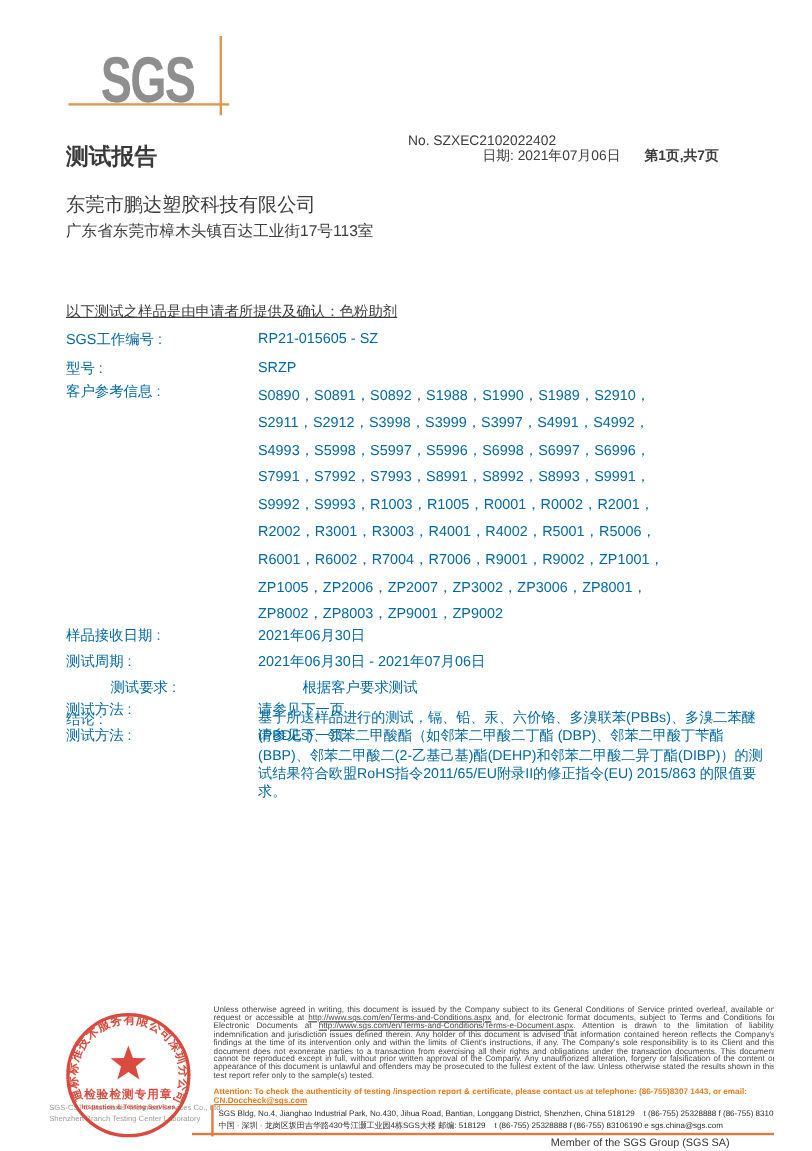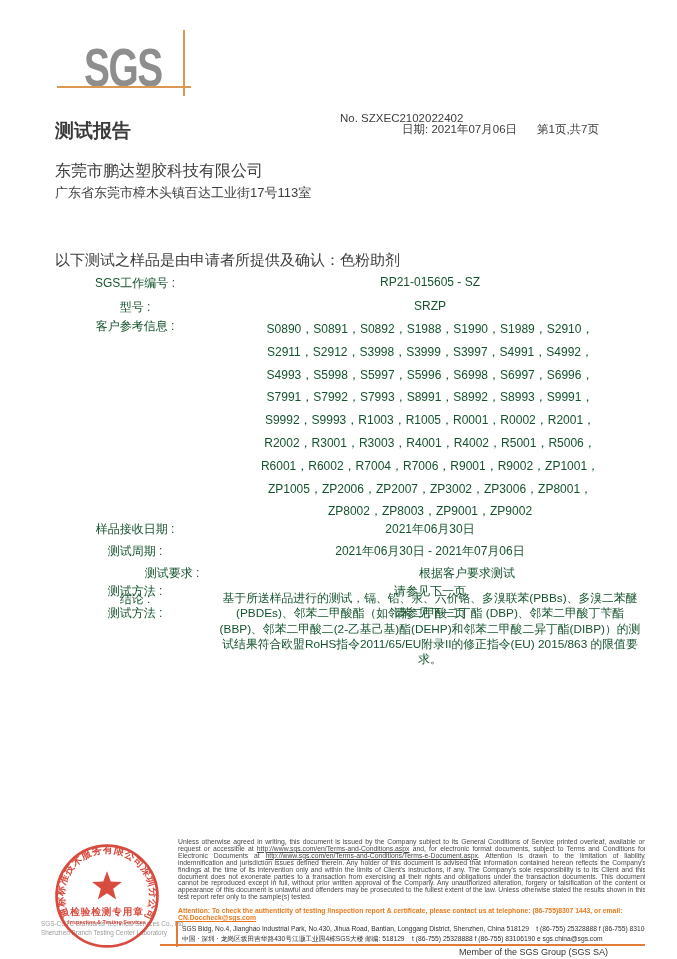--- a/index.html
+++ b/index.html
@@ -17,29 +17,29 @@
     font-size:54px;font-weight:bold;color:#8e8e8e;
     letter-spacing:-2px;line-height:1;
     transform:scaleX(.72);transform-origin:left top;
   }
   .logo-vline{position:absolute;left:183px;top:30px;width:2px;height:66px;background:#dc9850;}
   .logo-hline{position:absolute;left:57px;top:86px;width:134px;height:2px;background:#dc9850;}
 
   .report-title{position:absolute;left:55px;top:118px;font-size:19px;font-weight:bold;color:#3a3a3a;}
   .report-no{position:absolute;left:303px;top:112px;font-size:11.5px;margin-left:37px;}
   .report-date{position:absolute;left:402px;top:122px;font-size:11.5px;}
-  .report-page{position:absolute;left:537px;top:122px;font-size:11.5px;}
+  .report-page{position:absolute;left:537px;top:122px;font-size:11.5px;font-weight:bold;}
 
   
   .applicant-name{position:absolute;left:55px;top:161px;font-size:16px;}
   .applicant-address{position:absolute;left:55px;top:184px;font-size:13px;}
-  .sample-statement{position:absolute;left:55px;top:251px;font-size:15px;}
+  .sample-statement{position:absolute;left:55px;top:251px;font-size:12px;text-decoration:underline;}
 
   
-  .row{position:absolute;left:55px;display:flex;font-size:12px;color:#14532d;width:590px;text-align:center;}
+  .row{position:absolute;left:55px;display:flex;font-size:12px;color:#0369a1;width:590px;}
   .row .lbl{width:160px;flex:none;}
   .row .val{flex:1;}
   .r-job{top:275px;}
   .r-model{top:299px;}
   .r-ref{top:318px;}
   .r-ref .val div{line-height:22.8px;}
   .r-received{top:521px;}
   .r-period{top:543px;}
   .r-require{top:565px;margin-left:37px;}
   .r-method{top:583px;}

